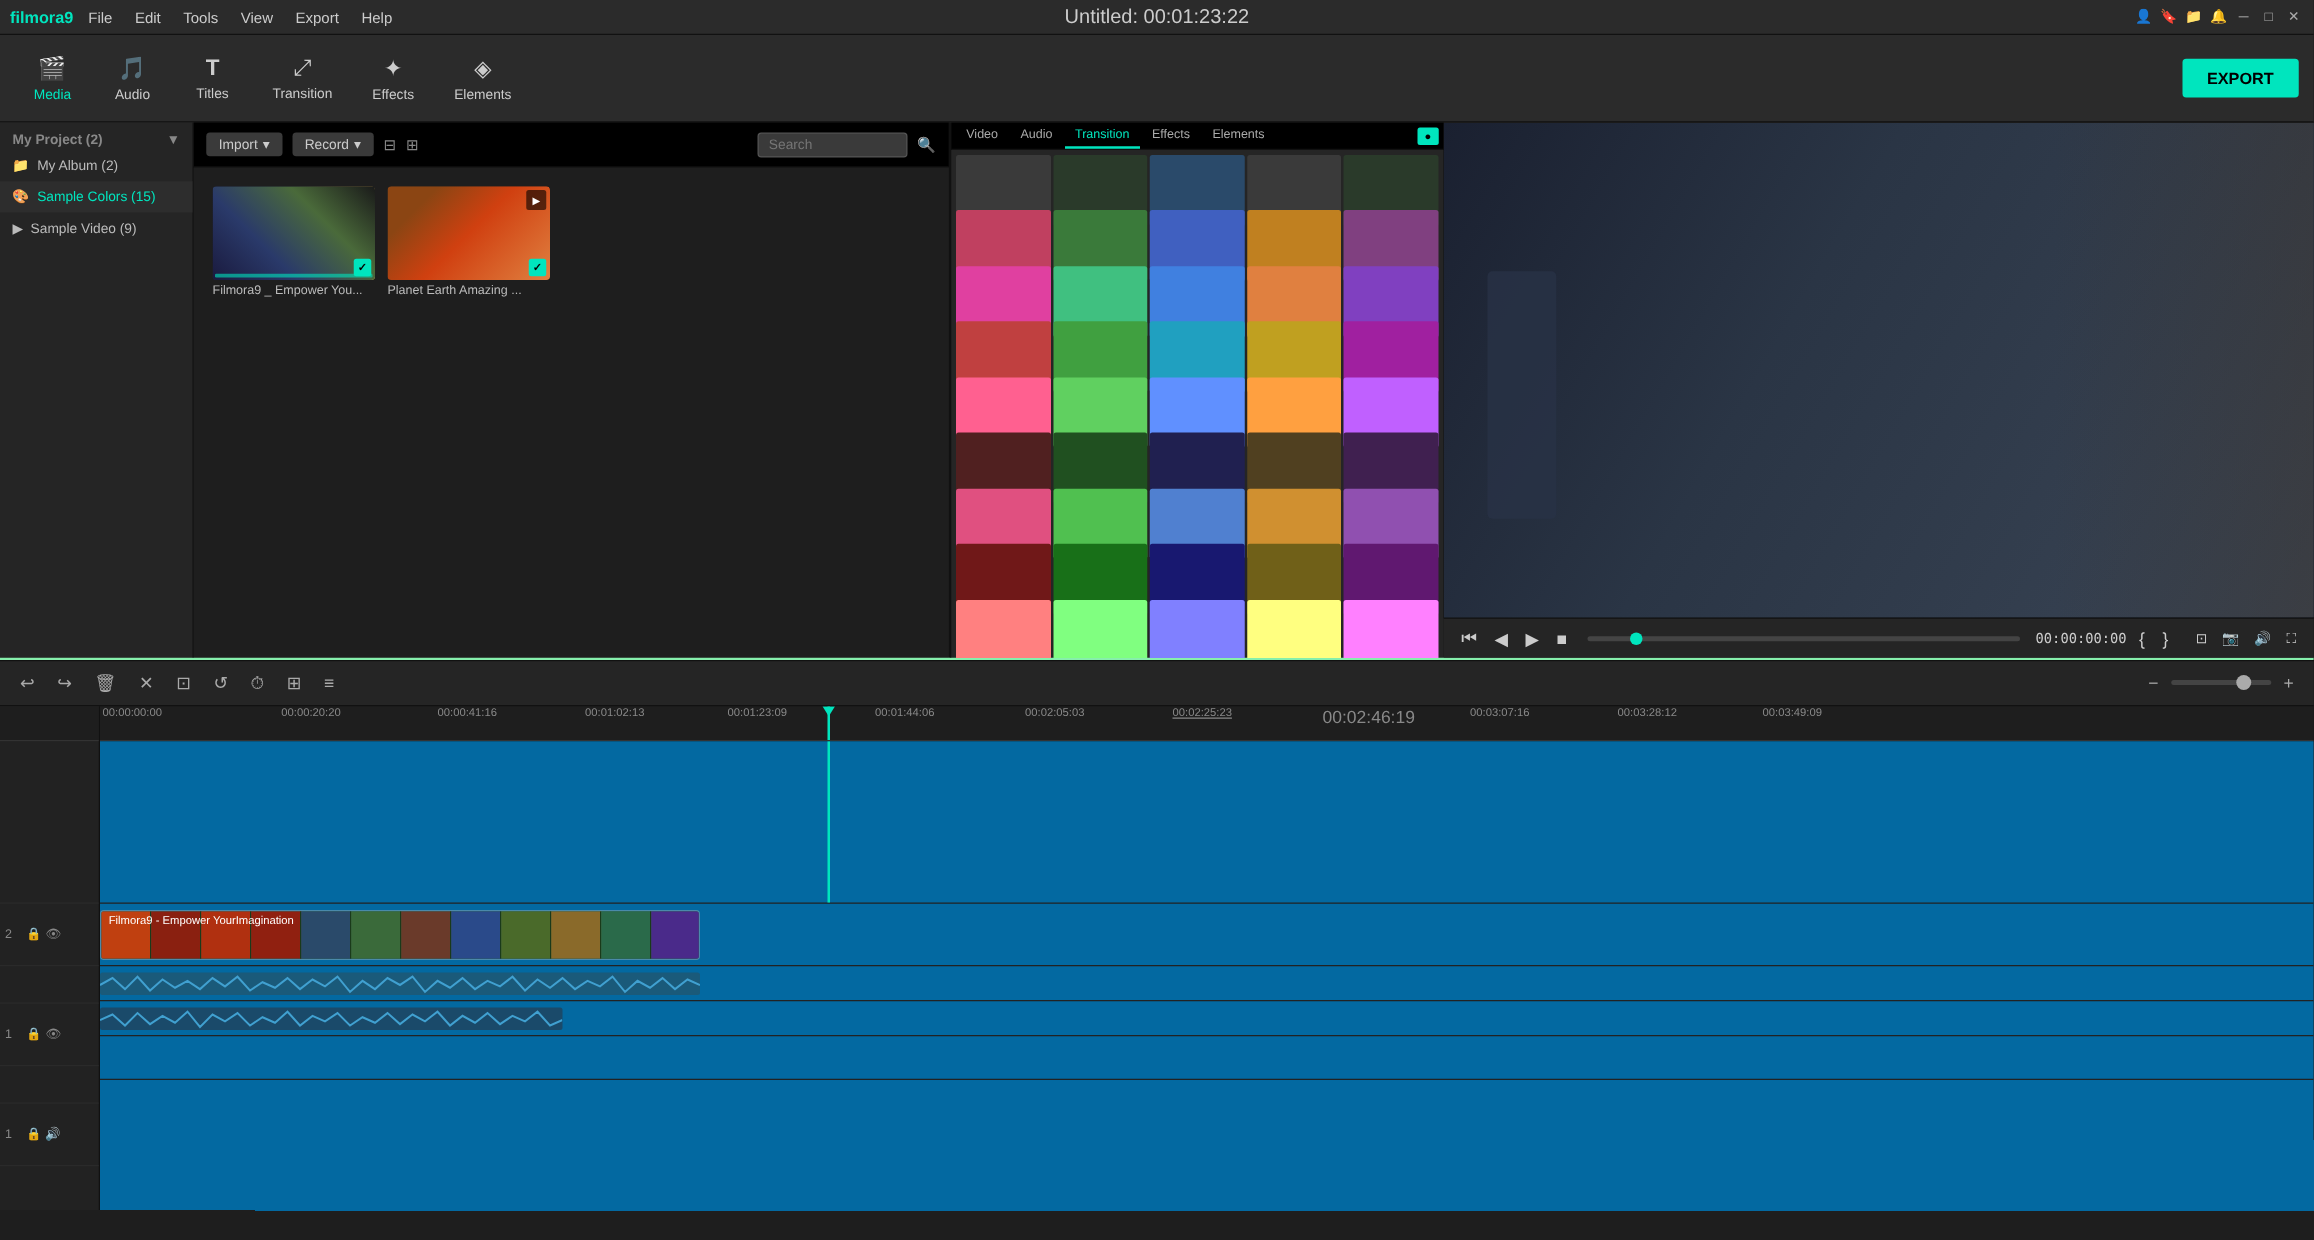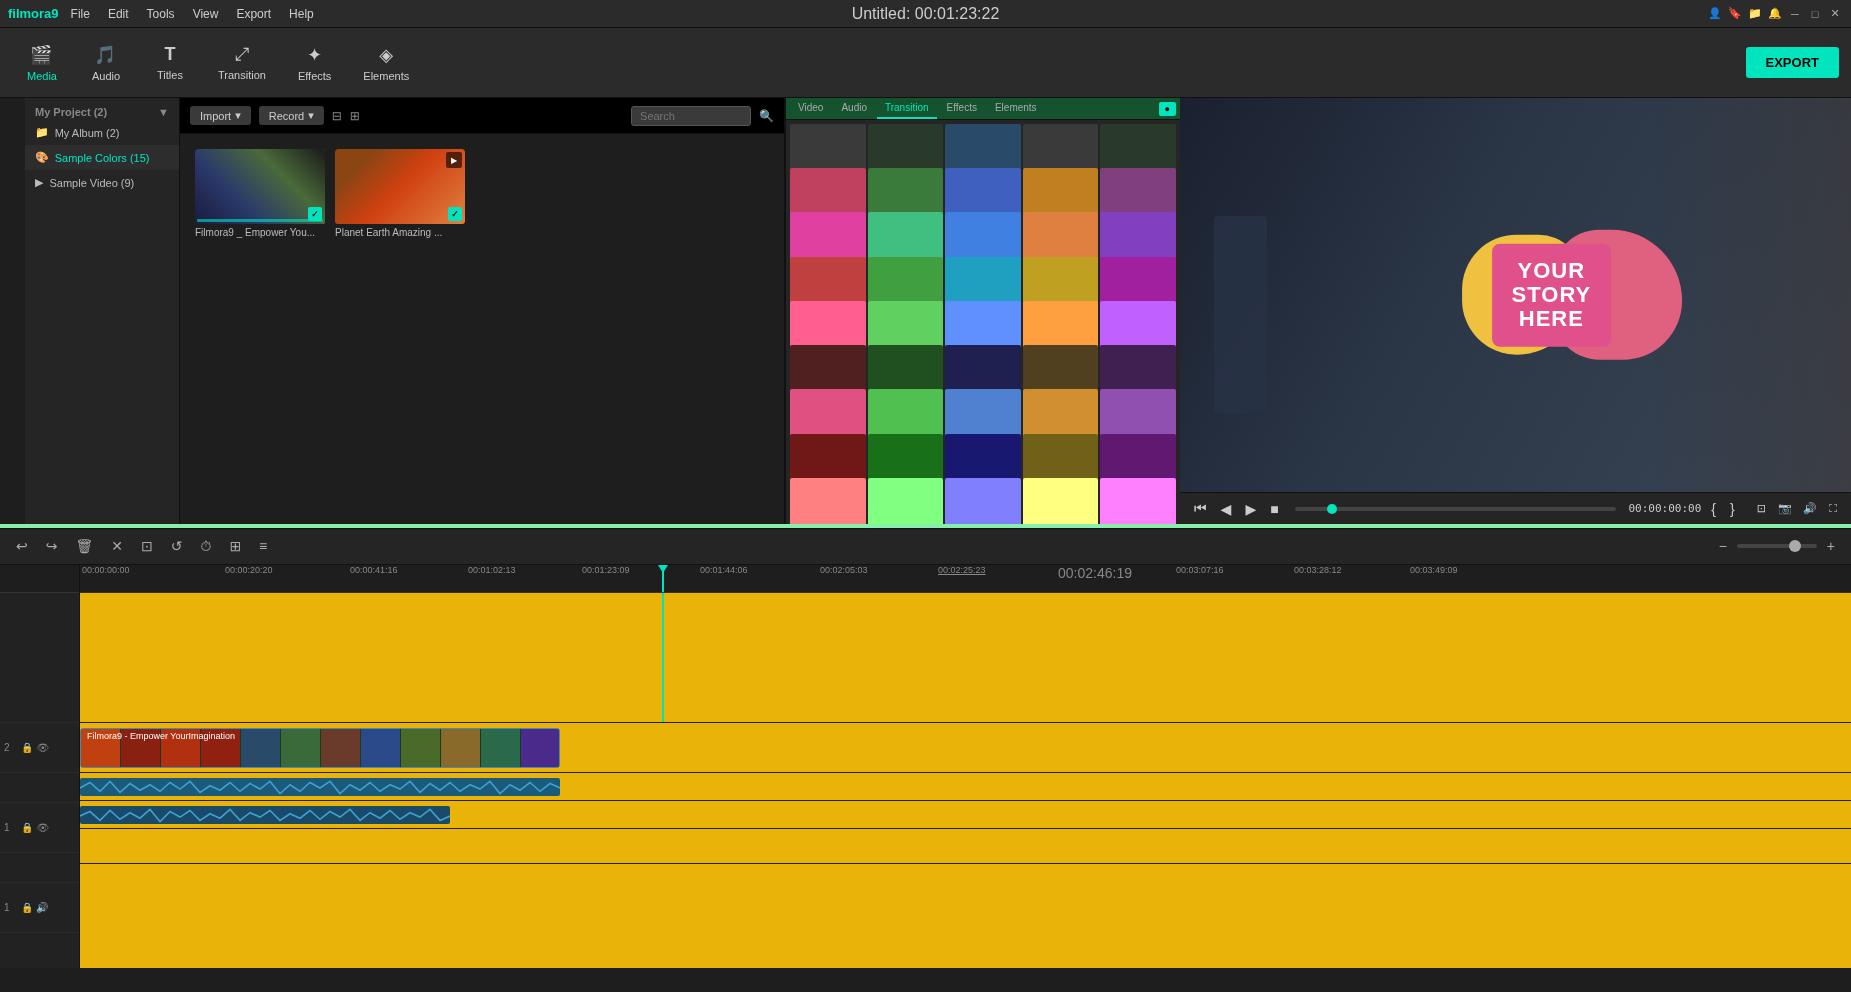--- a/index.html
+++ b/index.html
@@ -81,22 +81,21 @@
     
     #app-body {
       display: flex;
       flex-direction: column;
       height: calc(992px - 98px);
     }
 
     #middle-section {
       display: flex;
       height: 430px;
-      border-bottom: 4px solid #86efac;
-      padding-left: 25px;
+      border-bottom: 2px solid #86efac;
     }
 
     
     #left-panel {
       width: 760px;
       display: flex;
       flex-direction: column;
       border-right: 1px solid #111;
     }
 
@@ -247,21 +246,21 @@
     #transition-panel {
       width: 395px;
       background: #252525;
       border-left: 1px solid #111;
       display: flex;
       flex-direction: column;
     }
 
     #transition-tabs {
       display: flex;
-      background: #14532d;
+      background: #000000;
       border-bottom: 1px solid #111;
       font-size: 10px;
       gap: 2px;
       padding: 0 4px;
     }
     .trans-tab {
       padding: 4px 8px;
       color: #aaa;
       cursor: pointer;
       white-space: nowrap;
@@ -444,21 +443,21 @@
 
     #timeline-main {
       flex: 1;
       display: flex;
       flex-direction: column;
       overflow: hidden;
     }
 
     #tracks-area {
       flex: 1;
-      background: #eab308;
+      background: #0369a1;
       position: relative;
       overflow-x: auto;
       overflow-y: auto;
     }
 
     
     .track-row {
       height: 50px;
       position: relative;
       border-bottom: 1px solid #222;
@@ -779,25 +778,20 @@
       <div id="preview-area">
         <div id="preview-video">
           <div class="room-bg">
 
             <div style="position:absolute;inset:0;background:linear-gradient(120deg,#1a2030 0%,#2a3545 40%,#3a4555 100%);"></div>
 
             <div style="position:absolute;right:0;top:0;width:30%;height:100%;background:linear-gradient(90deg,transparent,rgba(60,50,40,0.4));"></div>
 
             <div style="position:absolute;left:5%;bottom:20%;width:8%;height:50%;background:rgba(40,50,70,0.8);border-radius:4px;"></div>
 
-            <div class="story-overlay">
-              <div class="story-blob-yellow"></div>
-              <div class="story-blob-pink"></div>
-              <div class="story-text-box">YOUR<br>STORY<br>HERE</div>
-            </div>
           </div>
         </div>
 
         <div id="preview-controls">
           <button class="ctrl-btn">⏮</button>
           <button class="ctrl-btn">◀</button>
           <button class="ctrl-btn">▶</button>
           <button class="ctrl-btn">■</button>
           <div id="preview-progress">
             <div class="progress-dot"></div>

